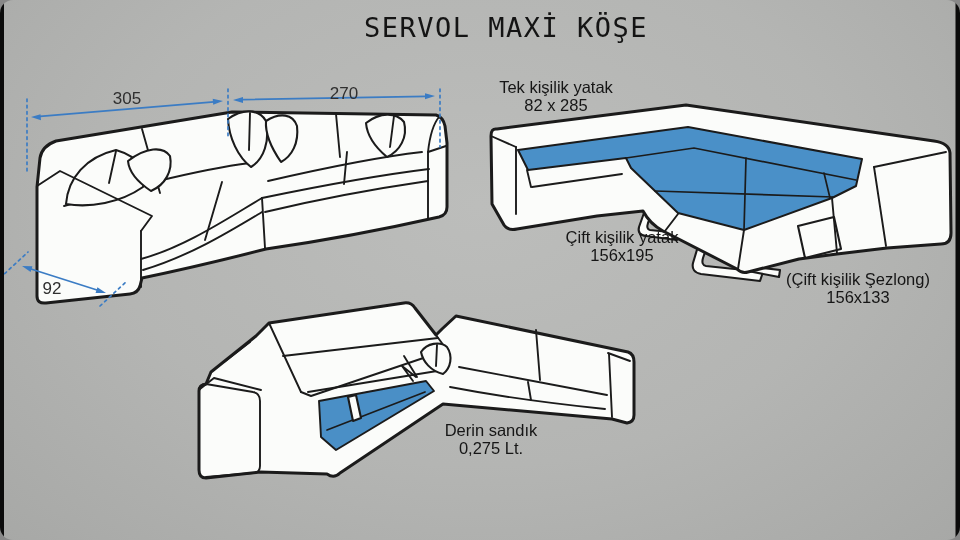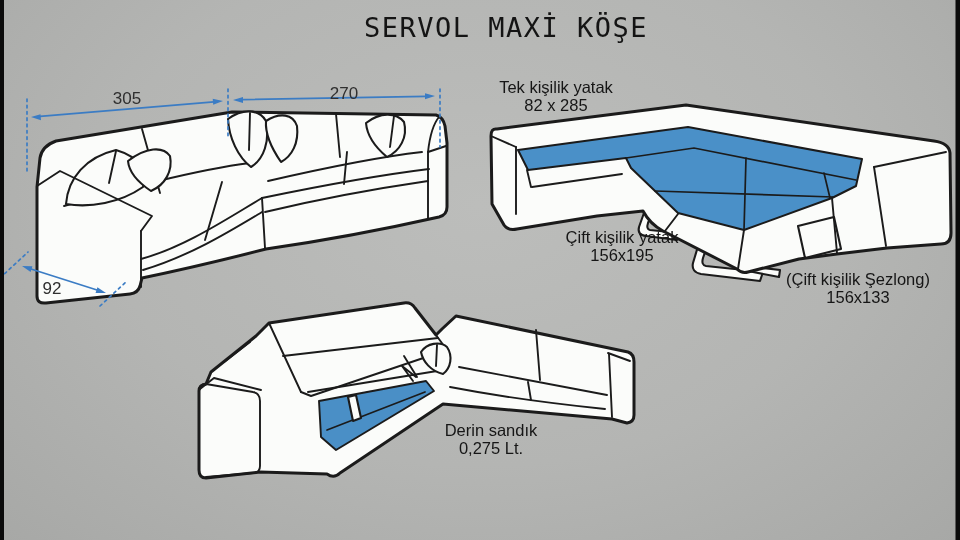--- a/index.html
+++ b/index.html
@@ -1,18 +1,19 @@
 <!DOCTYPE html>
 <html><head>
 <meta charset="utf-8">
 <style>
   html,body{margin:0;padding:0;background:#888;}
   .stage{
     position:relative;width:960px;height:540px;overflow:hidden;
     background:radial-gradient(ellipse at 50% 38%, #bcbdbb 0%, #b4b5b3 55%, #a7a8a6 100%);
+    border-radius:13px;
   }
   svg{position:absolute;left:0;top:0;}
   .outline{fill:#fbfcfa;stroke:#1b1b1b;stroke-width:3;stroke-linejoin:round;stroke-linecap:round;}
   .white{fill:#fbfcfa;stroke:#1b1b1b;stroke-width:2.1;stroke-linejoin:round;stroke-linecap:round;}
   .ln{fill:none;stroke:#1b1b1b;stroke-width:1.9;stroke-linejoin:round;stroke-linecap:round;}
   .blue{fill:#4a90c8;stroke:#1b1b1b;stroke-width:2;stroke-linejoin:round;}
   .blue2{fill:#4a8fc6;stroke:#1b1b1b;stroke-width:1.9;stroke-linejoin:round;}
   .seam{fill:none;stroke:#1b1b1b;stroke-width:1.7;stroke-linecap:round;}
   .dim{fill:none;stroke:#3b7cc4;stroke-width:1.8;stroke-linecap:round;}
   .dimdot{fill:none;stroke:#3b7cc4;stroke-width:1.7;stroke-dasharray:2.5 3.8;stroke-linecap:round;}

